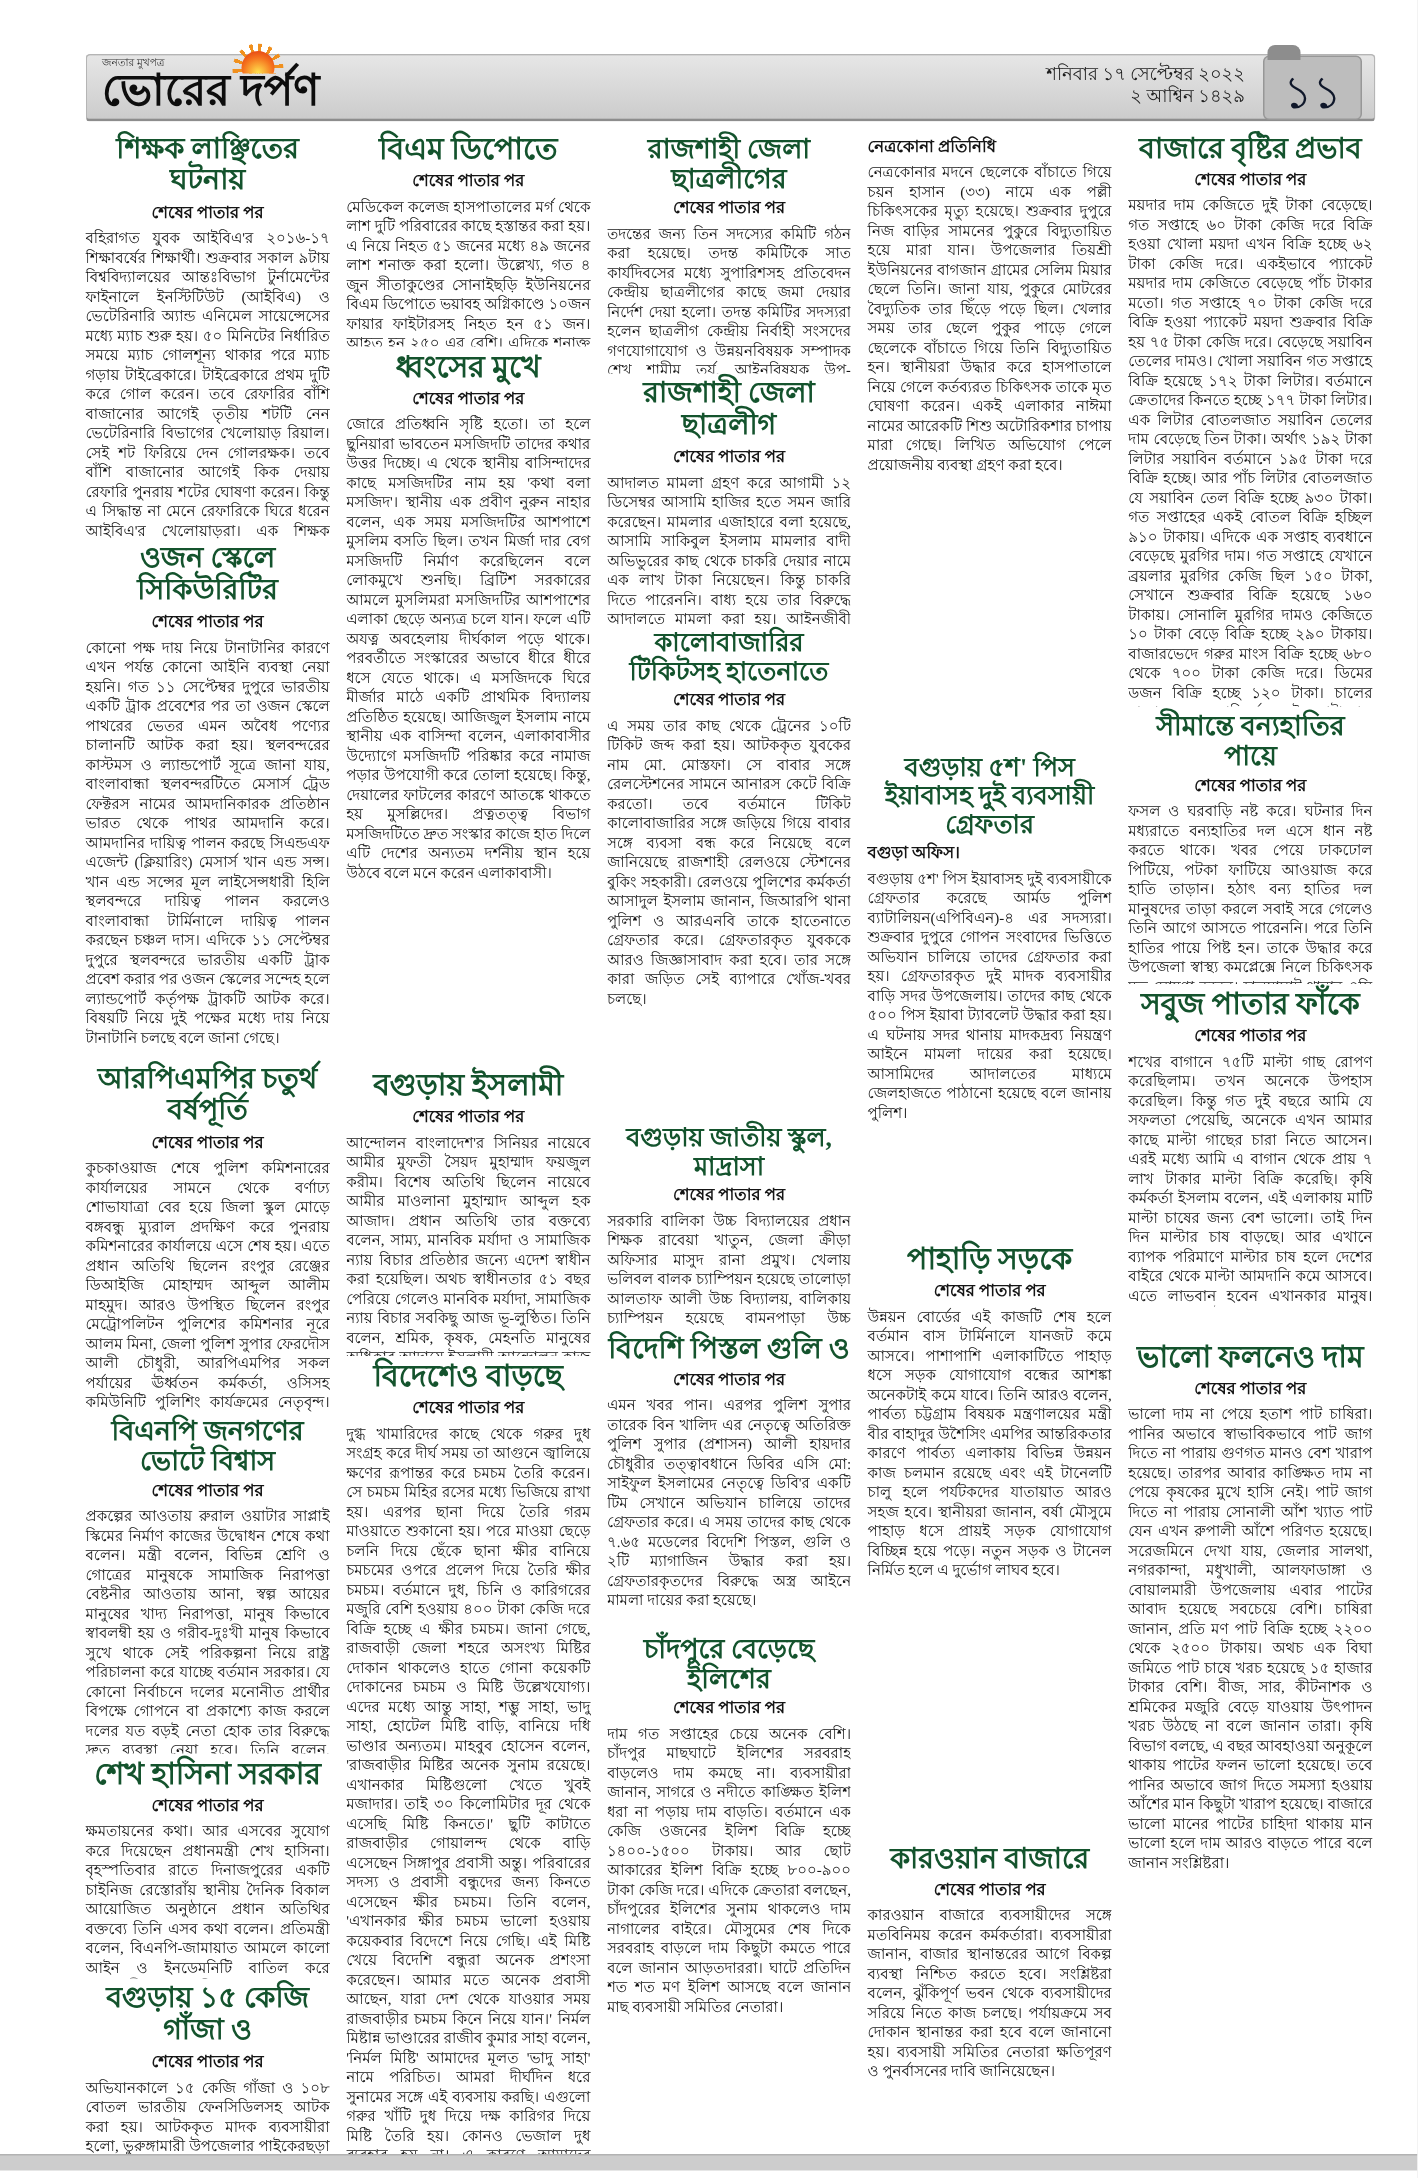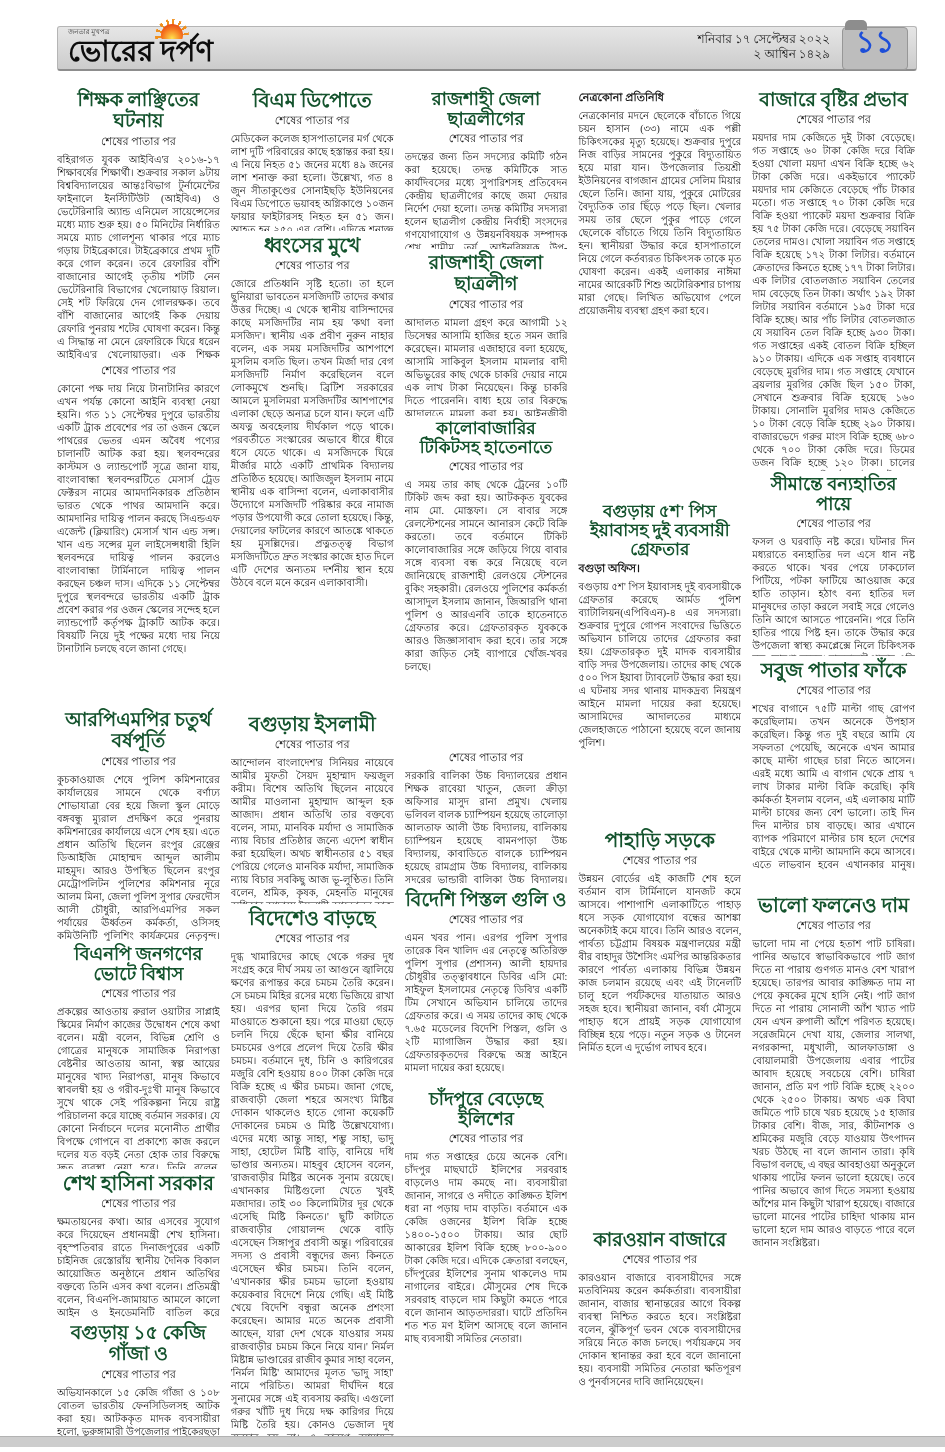--- a/index.html
+++ b/index.html
@@ -1,41 +1,41 @@
 <!DOCTYPE html>
 <html><head>
 <meta charset="utf-8">
 <style>
   html,body{margin:0;padding:0;background:#e9e9e9;}
   .page{position:relative;width:945px;height:1452px;background:#ffffff;overflow:hidden;
         font-family:"Liberation Serif", serif;color:#151515;}
   
-  .mast{position:absolute;left:57px;top:26px;width:858px;height:42px;
+  .mast{position:absolute;left:57px;top:36px;width:858px;height:42px;
         background:linear-gradient(#e6e6e6,#cccccc);border:1px solid #b5b5b5;
         border-bottom:2px solid #8d8d8d;border-radius:3px;}
   .logo-wrap{position:absolute;left:10px;top:1px;height:40px;}
   .tagline{font-size:7px;color:#333;line-height:8px;display:block;}
   .logo{font-size:29px;font-weight:bold;line-height:30px;letter-spacing:0;color:#0d0d0d;position:relative;z-index:2;}
   .sun{position:absolute;left:86px;top:-9px;width:36px;height:20px;overflow:hidden;z-index:1;}
   .sun .rays{position:absolute;left:1px;top:0;width:34px;height:34px;border-radius:50%;
         background:repeating-conic-gradient(#f0901e 0deg 9deg, transparent 9deg 26deg);}
   .sun .core{position:absolute;left:7px;top:5px;width:22px;height:22px;border-radius:50%;
         background:radial-gradient(circle at 50% 65%, #ffe14d 0%, #f5731e 55%, #dd2c0e 100%);}
   .dateblock{position:absolute;right:86px;top:5px;text-align:right;font-size:12px;line-height:15px;color:#1d1d1d;}
   .page-badge{position:absolute;right:8px;top:0;width:64px;height:41px;background:#bdbdbd;
-        border:1px solid #979797;border-radius:4px;display:flex;align-items:flex-end;justify-content:center;
-        font-size:30px;font-weight:bold;color:#1d4ed8;}
+        border:1px solid #979797;border-radius:4px;display:flex;align-items:flex-start;justify-content:center;
+        font-size:30px;font-weight:normal;color:#0f172a;}
   .page-tab{position:absolute;right:40px;top:-8px;width:22px;height:10px;background:#8d8d8d;
         border-radius:5px 5px 0 0;}
   
   .cols{position:absolute;left:57px;top:86px;width:858px;display:flex;gap:11px;}
   .col{width:163px;display:flex;flex-direction:column;}
   .article{overflow:hidden;box-sizing:border-box;padding:2px 0 0 0;}
   .headline{margin:1px 0 0 0;font-weight:bold;text-align:center;line-height:1.12;color:#14532d;}
-  .kicker{font-size:11px;font-weight:normal;text-align:center;margin:1px 0 1px 0;}
+  .kicker{font-size:11px;font-weight:bold;text-align:center;margin:1px 0 1px 0;}
   .byline{font-size:11px;font-weight:bold;text-align:left;margin:1px 0 1px 0;}
   .body{font-size:10px;line-height:13px;text-align:justify;margin:1px 0 0 0;}
   
   .footer-bar{position:absolute;left:0;top:1436px;width:945px;height:10px;background:#cdcdcd;
         border-top:1px solid #b2b2b2;}
 </style>
 </head>
 <body>
 
 <div class="page">
@@ -60,20 +60,21 @@
   </div>
 
   <div class="cols" id="columns">
       <div class="col">
         <article class="article" style="height: 273px;">
           <h2 class="headline" style="font-size: 19px;">শিক্ষক লাঞ্ছিতের ঘটনায়</h2>
           <div class="kicker">শেষের পাতার পর</div>
           <p class="body">বহিরাগত যুবক আইবিএ'র ২০১৬-১৭ শিক্ষাবর্ষের শিক্ষার্থী। শুক্রবার সকাল ৯টায় বিশ্ববিদ্যালয়ের আন্তঃবিভাগ টুর্নামেন্টের ফাইনালে ইনস্টিটিউট (আইবিএ) ও ভেটেরিনারি অ্যান্ড এনিমেল সায়েন্সেসের মধ্যে ম্যাচ শুরু হয়। ৫০ মিনিটের নির্ধারিত সময়ে ম্যাচ গোলশূন্য থাকার পরে ম্যাচ গড়ায় টাইব্রেকারে। টাইব্রেকারে প্রথম দুটি করে গোল করেন। তবে রেফারির বাঁশি বাজানোর আগেই তৃতীয় শটটি নেন ভেটেরিনারি বিভাগের খেলোয়াড় রিয়াল। সেই শট ফিরিয়ে দেন গোলরক্ষক। তবে বাঁশি বাজানোর আগেই কিক দেয়ায় রেফারি পুনরায় শটের ঘোষণা করেন। কিন্তু এ সিদ্ধান্ত না মেনে রেফারিকে ঘিরে ধরেন আইবিএ'র খেলোয়াড়রা। এক শিক্ষক সেখানে এগিয়ে আসলে ভেটেরিনারি বিভাগের খেলোয়াড়দের সঙ্গে তার কথা কাটাকাটি হয়। পরে তদন্ত সাপেক্ষে চূড়ান্ত সিদ্ধান্ত নেয়া হবে বলে জানানো হয়।</p>
         </article>
         <article class="article" style="height: 347px;">
+          <h2 class="headline" style="font-size: 19px;">ওজন স্কেলে সিকিউরিটির</h2>
           <div class="kicker">শেষের পাতার পর</div>
           <p class="body">কোনো পক্ষ দায় নিয়ে টানাটানির কারণে এখন পর্যন্ত কোনো আইনি ব্যবস্থা নেয়া হয়নি। গত ১১ সেপ্টেম্বর দুপুরে ভারতীয় একটি ট্রাক প্রবেশের পর তা ওজন স্কেলে পাথরের ভেতর এমন অবৈধ পণ্যের চালানটি আটক করা হয়। স্থলবন্দরের কাস্টমস ও ল্যান্ডপোর্ট সূত্রে জানা যায়, বাংলাবান্ধা স্থলবন্দরটিতে মেসার্স ট্রেড ফেক্টরস নামের আমদানিকারক প্রতিষ্ঠান ভারত থেকে পাথর আমদানি করে। আমদানির দায়িত্ব পালন করছে সিএন্ডএফ এজেন্ট (ক্লিয়ারিং) মেসার্স খান এন্ড সন্স। খান এন্ড সন্সের মূল লাইসেন্সধারী হিলি স্থলবন্দরে দায়িত্ব পালন করলেও বাংলাবান্ধা টার্মিনালে দায়িত্ব পালন করছেন চঞ্চল দাস। এদিকে ১১ সেপ্টেম্বর দুপুরে স্থলবন্দরে ভারতীয় একটি ট্রাক প্রবেশ করার পর ওজন স্কেলের সন্দেহ হলে ল্যান্ডপোর্ট কর্তৃপক্ষ ট্রাকটি আটক করে। বিষয়টি নিয়ে দুই পক্ষের মধ্যে দায় নিয়ে টানাটানি চলছে বলে জানা গেছে।</p>
         </article>
         <article class="article" style="height: 235px;">
           <h2 class="headline" style="font-size: 19px;">আরপিএমপির চতুর্থ বর্ষপূর্তি</h2>
           <div class="kicker">শেষের পাতার পর</div>
           <p class="body">কুচকাওয়াজ শেষে পুলিশ কমিশনারের কার্যালয়ের সামনে থেকে বর্ণাঢ্য শোভাযাত্রা বের হয়ে জিলা স্কুল মোড়ে বঙ্গবন্ধু ম্যুরাল প্রদক্ষিণ করে পুনরায় কমিশনারের কার্যালয়ে এসে শেষ হয়। এতে প্রধান অতিথি ছিলেন রংপুর রেঞ্জের ডিআইজি মোহাম্মদ আব্দুল আলীম মাহমুদ। আরও উপস্থিত ছিলেন রংপুর মেট্রোপলিটন পুলিশের কমিশনার নূরে আলম মিনা, জেলা পুলিশ সুপার ফেরদৌস আলী চৌধুরী, আরপিএমপির সকল পর্যায়ের ঊর্ধ্বতন কর্মকর্তা, ওসিসহ কমিউনিটি পুলিশিং কার্যক্রমের নেতৃবৃন্দ। এসময় কমিশনার ও রংপুর রেঞ্জের ডিআইজি বলেন, আমরা আশা করছি মাননীয় প্রধানমন্ত্রীর লক্ষ্য ও উদ্দেশ্য বাস্তবায়নে আরপিএমপি কাজ করে যাবে।</p>
         </article>
         <article class="article" style="height: 228px;">
           <h2 class="headline" style="font-size: 18px;">বিএনপি জনগণের ভোটে বিশ্বাস</h2>
@@ -123,20 +124,21 @@
           <h2 class="headline" style="font-size: 19px;">রাজশাহী জেলা ছাত্রলীগ</h2>
           <div class="kicker">শেষের পাতার পর</div>
           <p class="body">আদালত মামলা গ্রহণ করে আগামী ১২ ডিসেম্বর আসামি হাজির হতে সমন জারি করেছেন। মামলার এজাহারে বলা হয়েছে, আসামি সাকিবুল ইসলাম মামলার বাদী অভিভুরের কাছ থেকে চাকরি দেয়ার নামে এক লাখ টাকা নিয়েছেন। কিন্তু চাকরি দিতে পারেননি। বাধ্য হয়ে তার বিরুদ্ধে আদালতে মামলা করা হয়। আইনজীবী মো. ইমরান কলিম খান জানান, আদালতের বিচারক মো. লিটন হোসেন মামলাটি গ্রহণ করে সাকিবুল ইসলাম রানাকে আত্মসমর্পণের জন্য সমন জারি করেছেন আদালত। এই বিষয়ে সাকিবুল ইসলামকে ফোন করা হলে তিনি ফোন ধরেননি। দলের এক নারী কর্মীর সঙ্গে তার কথোপকথনের একটি অডিও ক্লিপ ফাঁসের পরও তিনি ফোন ধরেন না।</p>
         </article>
         <article class="article" style="height: 330px;">
           <h2 class="headline" style="font-size: 17px;">কালোবাজারির টিকিটসহ হাতেনাতে</h2>
           <div class="kicker">শেষের পাতার পর</div>
           <p class="body">এ সময় তার কাছ থেকে ট্রেনের ১০টি টিকিট জব্দ করা হয়। আটককৃত যুবকের নাম মো. মোস্তফা। সে বাবার সঙ্গে রেলস্টেশনের সামনে আনারস কেটে বিক্রি করতো। তবে বর্তমানে টিকিট কালোবাজারির সঙ্গে জড়িয়ে গিয়ে বাবার সঙ্গে ব্যবসা বন্ধ করে নিয়েছে বলে জানিয়েছে রাজশাহী রেলওয়ে স্টেশনের বুকিং সহকারী। রেলওয়ে পুলিশের কর্মকর্তা আসাদুল ইসলাম জানান, জিআরপি থানা পুলিশ ও আরএনবি তাকে হাতেনাতে গ্রেফতার করে। গ্রেফতারকৃত যুবককে আরও জিজ্ঞাসাবাদ করা হবে। তার সঙ্গে কারা জড়িত সেই ব্যাপারে খোঁজ-খবর চলছে।</p>
         </article>
         <article class="article" style="height: 140px;">
+          <h2 class="headline" style="font-size: 17px;">বগুড়ায় জাতীয় স্কুল, মাদ্রাসা</h2>
           <div class="kicker">শেষের পাতার পর</div>
           <p class="body">সরকারি বালিকা উচ্চ বিদ্যালয়ের প্রধান শিক্ষক রাবেয়া খাতুন, জেলা ক্রীড়া অফিসার মাসুদ রানা প্রমুখ। খেলায় ভলিবল বালক চ্যাম্পিয়ন হয়েছে তালোড়া আলতাফ আলী উচ্চ বিদ্যালয়, বালিকায় চ্যাম্পিয়ন হয়েছে বামনপাড়া উচ্চ বিদ্যালয়, কাবাডিতে বালকে চ্যাম্পিয়ন হয়েছে রামগ্রাম উচ্চ বিদ্যালয়, বালিকায় সদরের ভান্ডারী বালিকা উচ্চ বিদ্যালয়। এছাড়াও দাবা ও সাঁতার প্রতিযোগিতায় বিভিন্ন ইভেন্টে বিজয়ীদের মাঝে পুরস্কার বিতরণ করা হয়।</p>
         </article>
         <article class="article" style="height: 200px;">
           <h2 class="headline" style="font-size: 19px;">বিদেশি পিস্তল গুলি ও</h2>
           <div class="kicker">শেষের পাতার পর</div>
           <p class="body">এমন খবর পান। এরপর পুলিশ সুপার তারেক বিন খালিদ এর নেতৃত্বে অতিরিক্ত পুলিশ সুপার (প্রশাসন) আলী হায়দার চৌধুরীর তত্ত্বাবধানে ডিবির এসি মো: সাইফুল ইসলামের নেতৃত্বে ডিবি'র একটি টিম সেখানে অভিযান চালিয়ে তাদের গ্রেফতার করে। এ সময় তাদের কাছ থেকে ৭.৬৫ মডেলের বিদেশি পিস্তল, গুলি ও ২টি ম্যাগাজিন উদ্ধার করা হয়। গ্রেফতারকৃতদের বিরুদ্ধে অস্ত্র আইনে মামলা দায়ের করা হয়েছে।</p>
         </article>
         <article class="article" style="height: 355px;">
           <h2 class="headline" style="font-size: 18px;">চাঁদপুরে বেড়েছে ইলিশের</h2>

